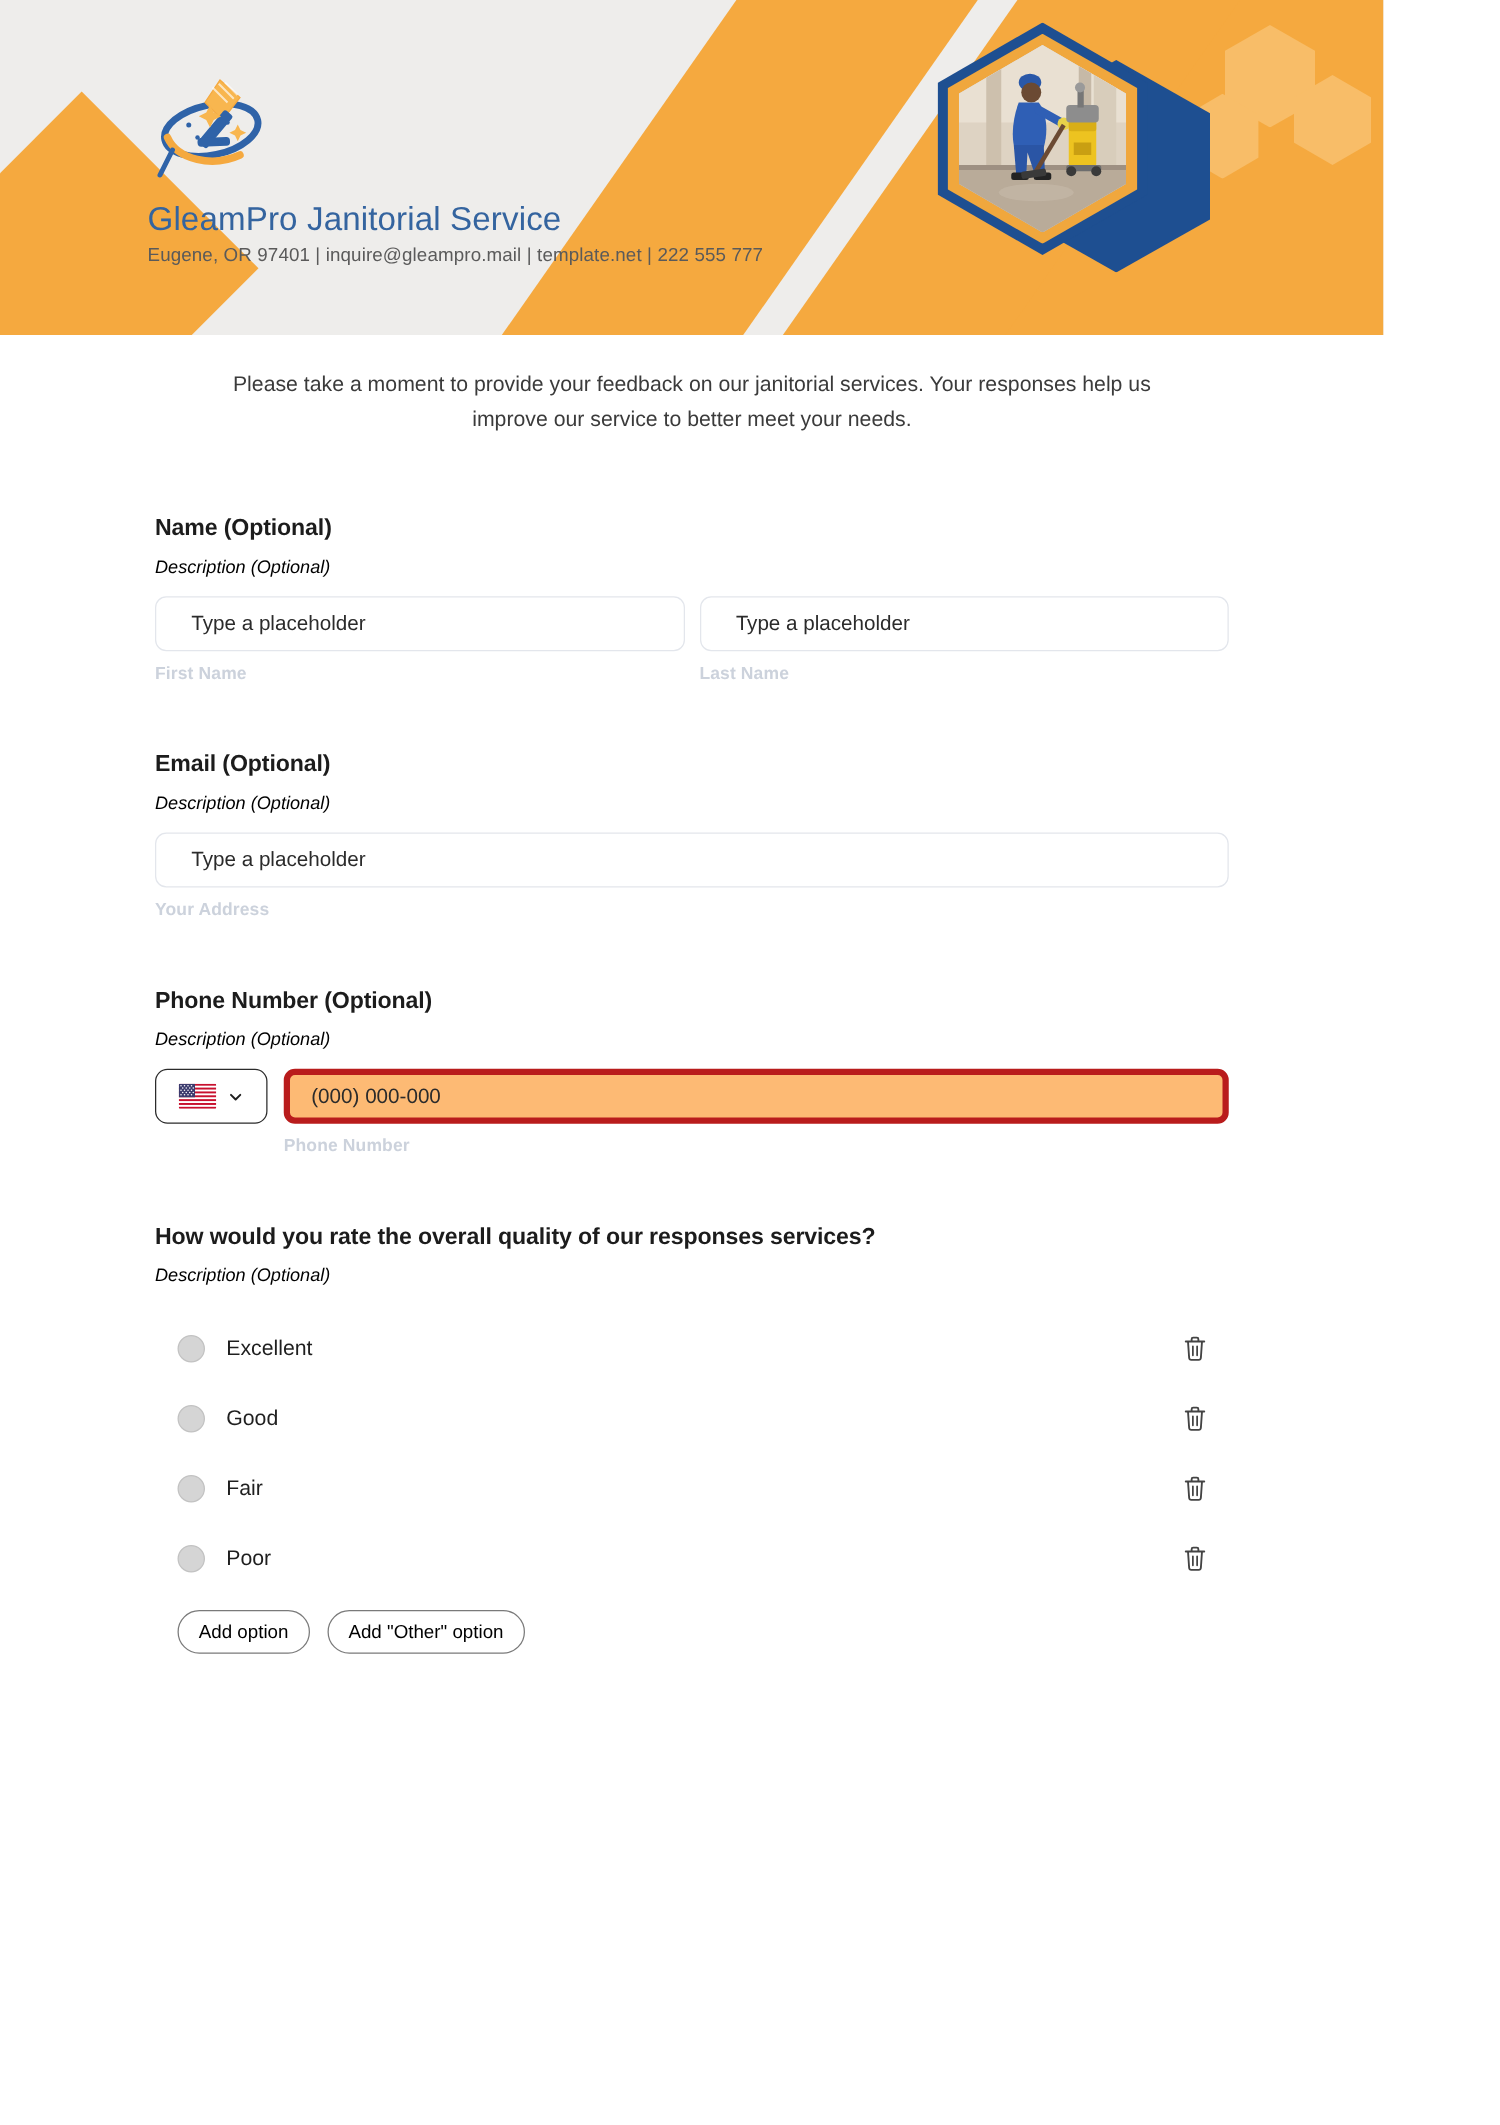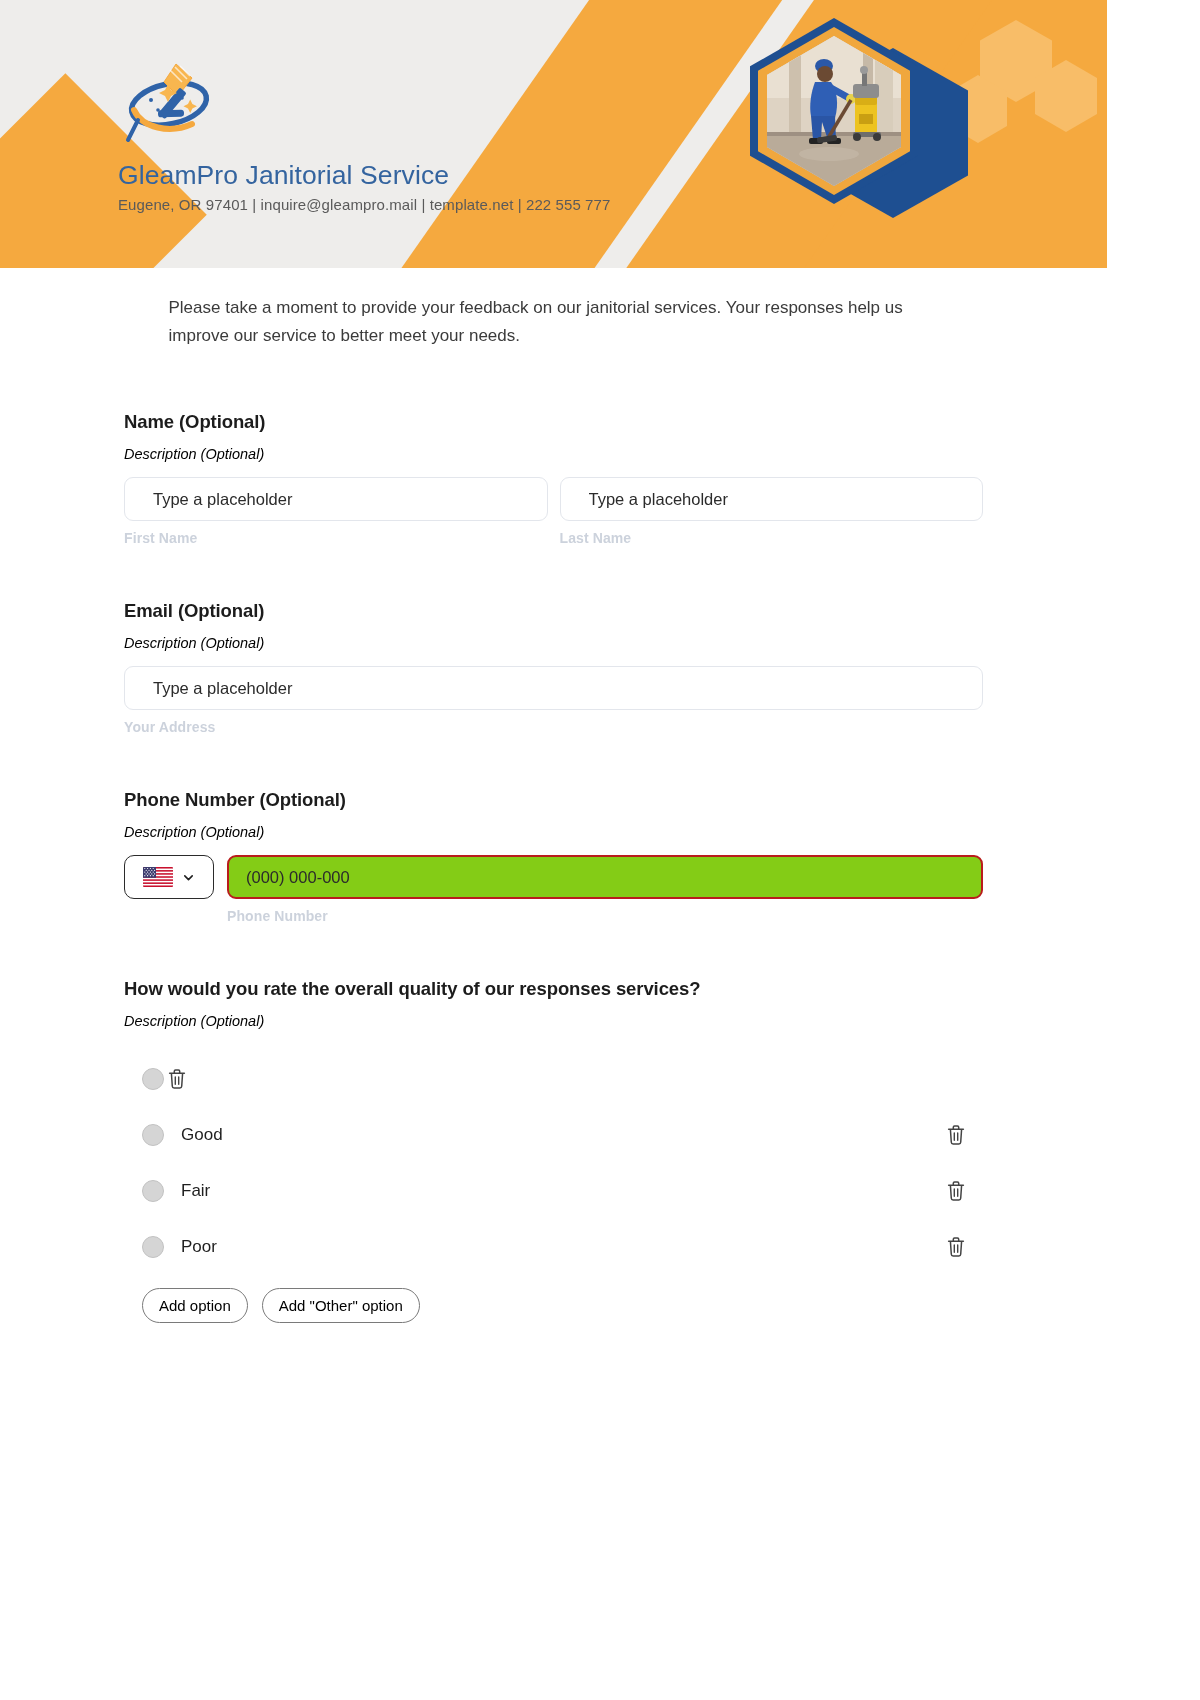--- a/index.html
+++ b/index.html
@@ -162,21 +162,21 @@
     margin-top: 92px;
     text-align: center;
     font-size: 36px;
     font-weight: bold;
     color: #1c1c1c;
     letter-spacing: -0.3px;
   }
   .form-desc {
     margin: 26px auto 10px;
     width: 770px;
-    text-align: left;
+    text-align: center;
     font-size: 17px;
     line-height: 1.62;
     color: #3b3b3b;
   }
 
   .field-block { margin-top: 54px; }
   .field-block.first { margin-top: 62px; }
   .field-label {
     font-size: 18.5px;
     font-weight: bold;
@@ -243,23 +243,23 @@
     border-radius: 1px;
   }
   .chev {
     width: 13px;
     height: 13px;
     display: block;
   }
   .phone-input {
     flex: 1;
     height: 44px;
-    border: 2px solid #b91c1c;
+    border: 5px solid #b91c1c;
     border-radius: 9px;
-    background: #84cc16;
+    background: #fdba74;
     font-family: "Liberation Sans", sans-serif;
     font-size: 16.5px;
     color: #2b2b2b;
     padding: 0 17px;
     outline: none;
   }
   .phone-input::placeholder { color: #2b2b2b; opacity: 1; }
   .phone-sub { margin-left: 103px; }
 
   
@@ -469,20 +469,21 @@
     </div>
 
     <div class="field-block">
       <div class="field-label">How would you rate the overall quality of our responses services?</div>
       <div class="field-desc">Description (Optional)</div>
 
       <div class="options">
 
         <div class="option-row">
           <span class="radio-dot"></span>
+          <span class="option-label">Excellent</span>
           <button class="trash-btn">
             <svg width="20" height="22" viewBox="0 0 20 22">
               <path d="M2.6 5.2 H17.4" stroke="#444" stroke-width="1.5" stroke-linecap="round"></path>
               <path d="M7.3 5.2 V3.3 C7.3 2.6 7.8 2.1 8.5 2.1 H11.5 C12.2 2.1 12.7 2.6 12.7 3.3 V5.2" fill="none" stroke="#444" stroke-width="1.5" stroke-linejoin="round"></path>
               <path d="M4.4 5.2 L5.3 18.2 C5.36 19.2 6.1 19.9 7.1 19.9 H12.9 C13.9 19.9 14.64 19.2 14.7 18.2 L15.6 5.2" fill="none" stroke="#444" stroke-width="1.5" stroke-linejoin="round"></path>
               <path d="M8.3 9 V16.2 M11.7 9 V16.2" stroke="#444" stroke-width="1.4" stroke-linecap="round"></path>
             </svg>
           </button>
         </div>
 

